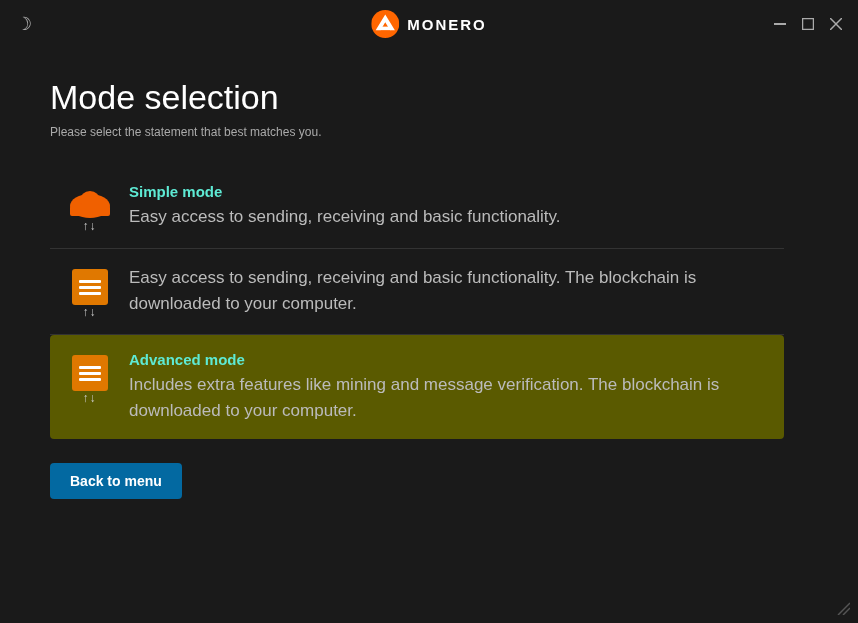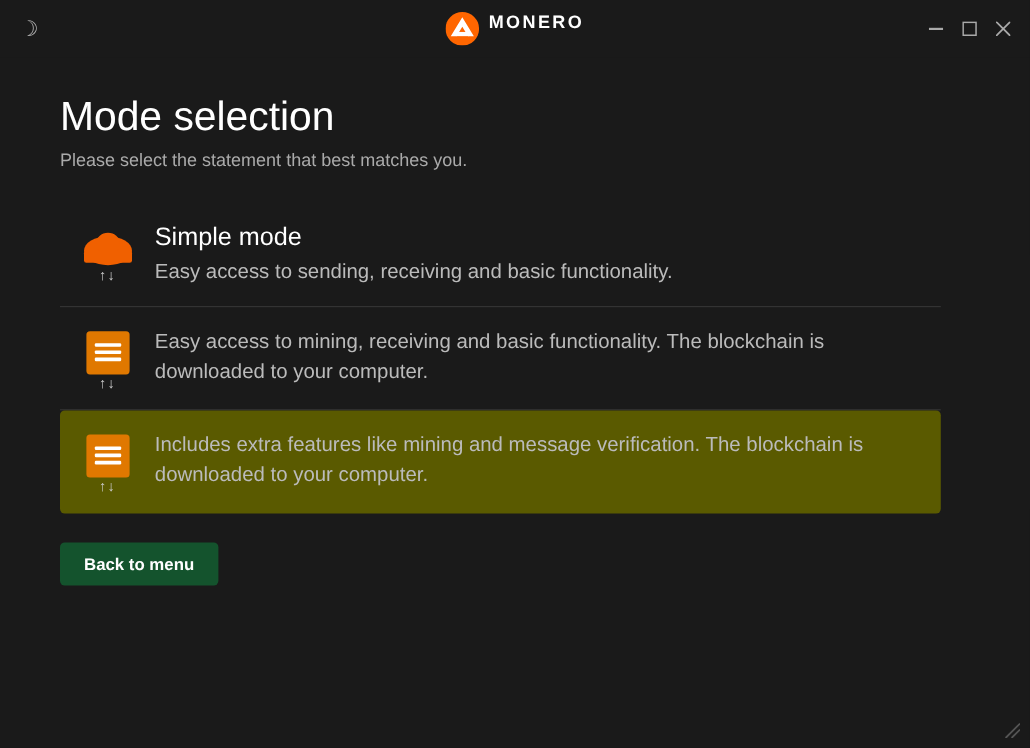--- a/index.html
+++ b/index.html
@@ -30,20 +30,21 @@
       align-items: center;
     }
 
     .moon-icon {
       color: #aaaaaa;
       font-size: 18px;
     }
 
     .titlebar-center {
       display: flex;
+      align-items: center;
       gap: 8px;
       position: absolute;
       left: 50%;
       transform: translateX(-50%);
     }
 
     .monero-logo {
       width: 28px;
       height: 28px;
     }
@@ -78,21 +79,21 @@
     }
 
     .page-title {
       font-size: 34px;
       font-weight: 300;
       color: #ffffff;
       margin-bottom: 8px;
     }
 
     .page-subtitle {
-      font-size: 15px;
+      font-size: 12px;
       color: #aaaaaa;
       margin-bottom: 28px;
     }
 
     
     .mode-list {
       width: 100%;
     }
 
     .mode-item {
@@ -136,23 +137,23 @@
       color: #cccccc;
       letter-spacing: 1px;
     }
 
     .mode-text {
       flex: 1;
       padding-left: 12px;
     }
 
     .mode-name {
-      font-size: 21px;
-      font-weight: 400;
-      color: #ffffff;
+      font-size: 15px;
+      font-weight: 700;
+      color: #5eead4;
       margin-bottom: 4px;
     }
 
     .mode-desc {
       font-size: 17px;
       color: #bbbbbb;
       line-height: 1.5;
     }
 
     
@@ -181,21 +182,21 @@
     .server-line {
       width: 22px;
       height: 3px;
       background-color: #ffffff;
       border-radius: 1px;
     }
 
     
     .back-btn {
       display: inline-block;
-      background-color: #14532d;
+      background-color: #0369a1;
       color: #ffffff;
       border: none;
       border-radius: 4px;
       padding: 10px 20px;
       font-size: 14px;
       font-weight: 600;
       cursor: pointer;
       margin-top: 24px;
     }
 
@@ -278,36 +279,37 @@
         <div class="server-icon-wrapper">
           <div class="server-lines">
             <div class="server-line"></div>
             <div class="server-line"></div>
             <div class="server-line"></div>
           </div>
         </div>
         <span class="transfer-arrows">↑↓</span>
       </div>
       <div class="mode-text">
-        <div class="mode-desc">Easy access to mining, receiving and basic functionality. The blockchain is downloaded to your computer.</div>
+        <div class="mode-desc">Easy access to sending, receiving and basic functionality. The blockchain is downloaded to your computer.</div>
       </div>
     </div>
 
     <div class="mode-item active">
       <div class="mode-icon-container">
         <div class="server-icon-wrapper">
           <div class="server-lines">
             <div class="server-line"></div>
             <div class="server-line"></div>
             <div class="server-line"></div>
           </div>
         </div>
         <span class="transfer-arrows">↑↓</span>
       </div>
       <div class="mode-text">
+        <div class="mode-name">Advanced mode</div>
         <div class="mode-desc">Includes extra features like mining and message verification. The blockchain is downloaded to your computer.</div>
       </div>
     </div>
 
   </div>
 
   <button class="back-btn">Back to menu</button>
 </div>
 
 <div class="resize-handle">

